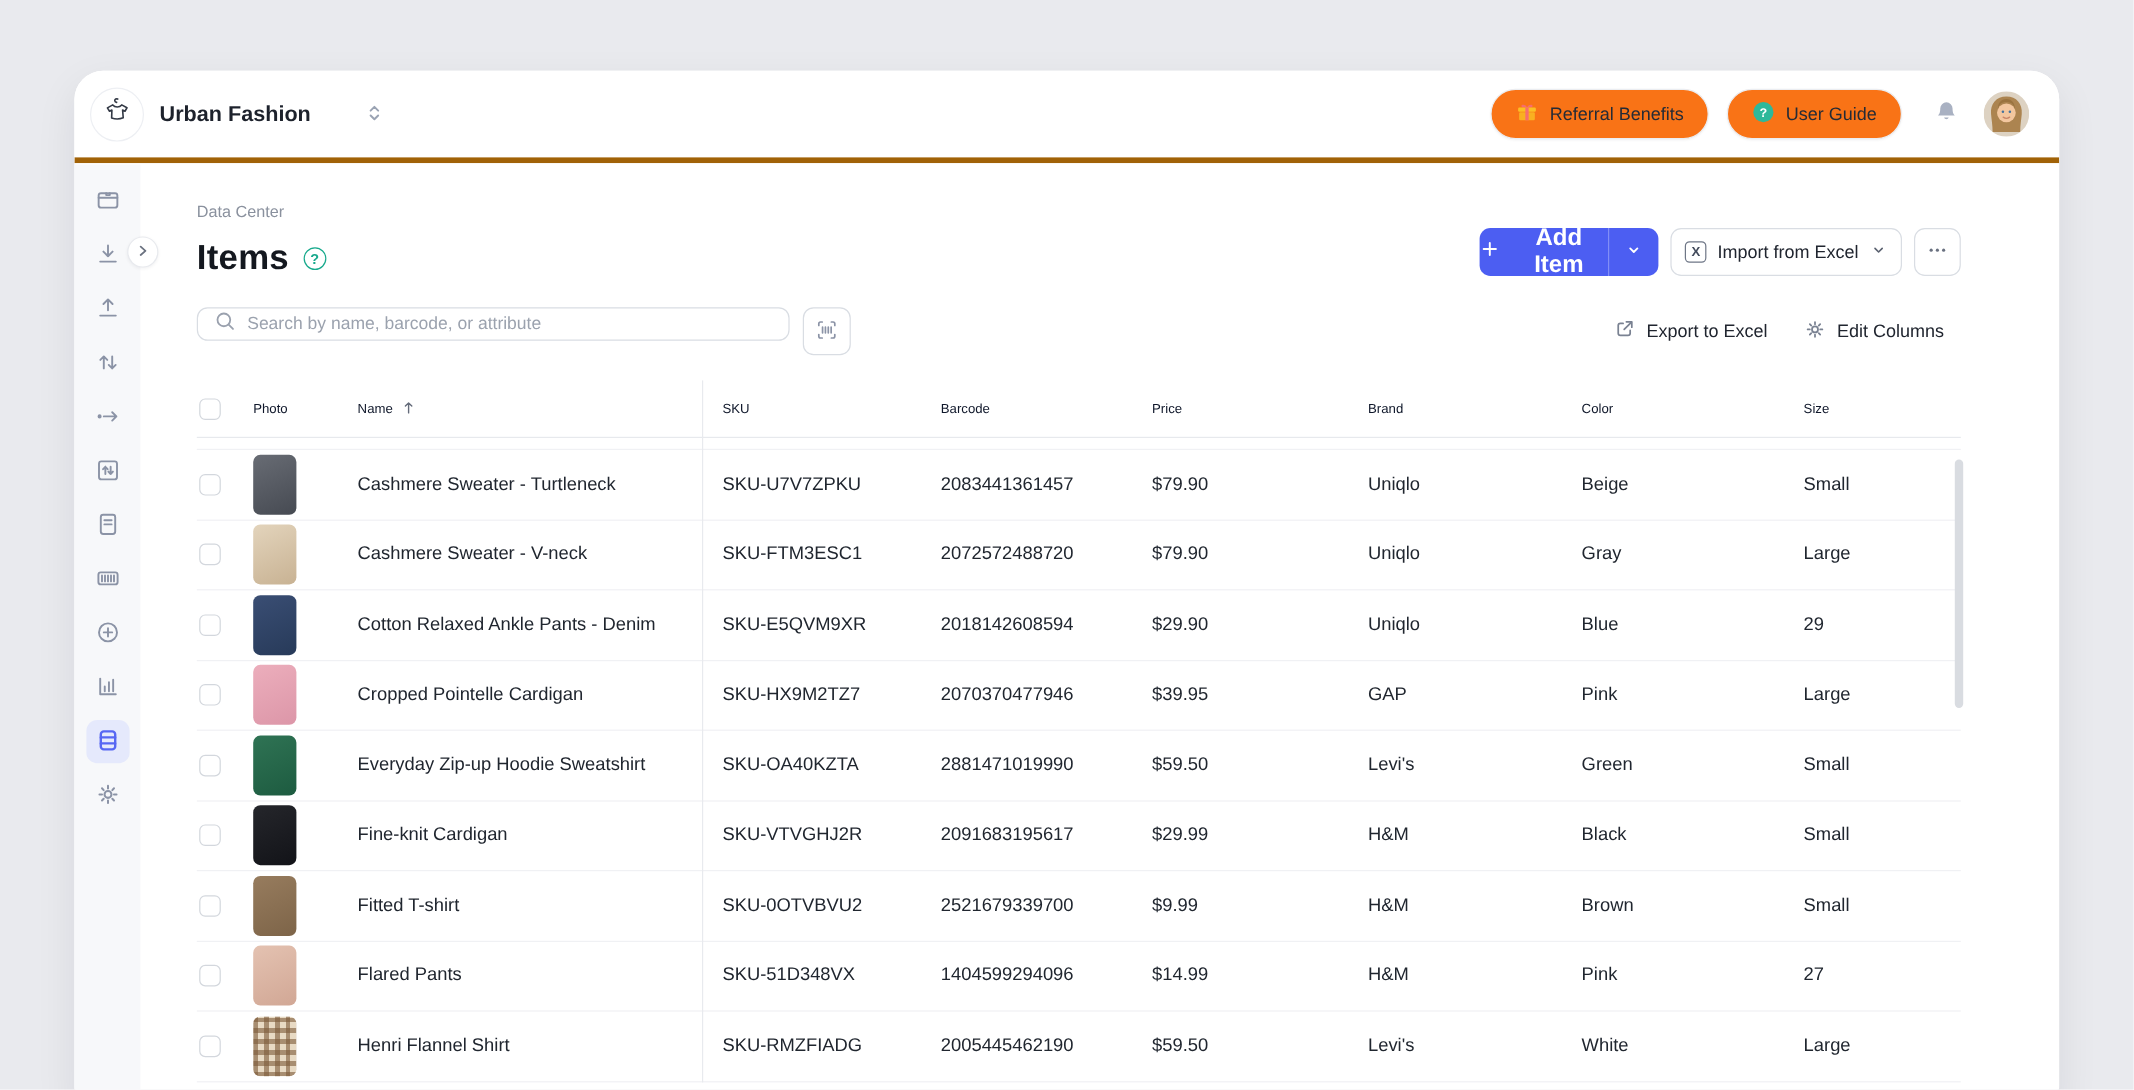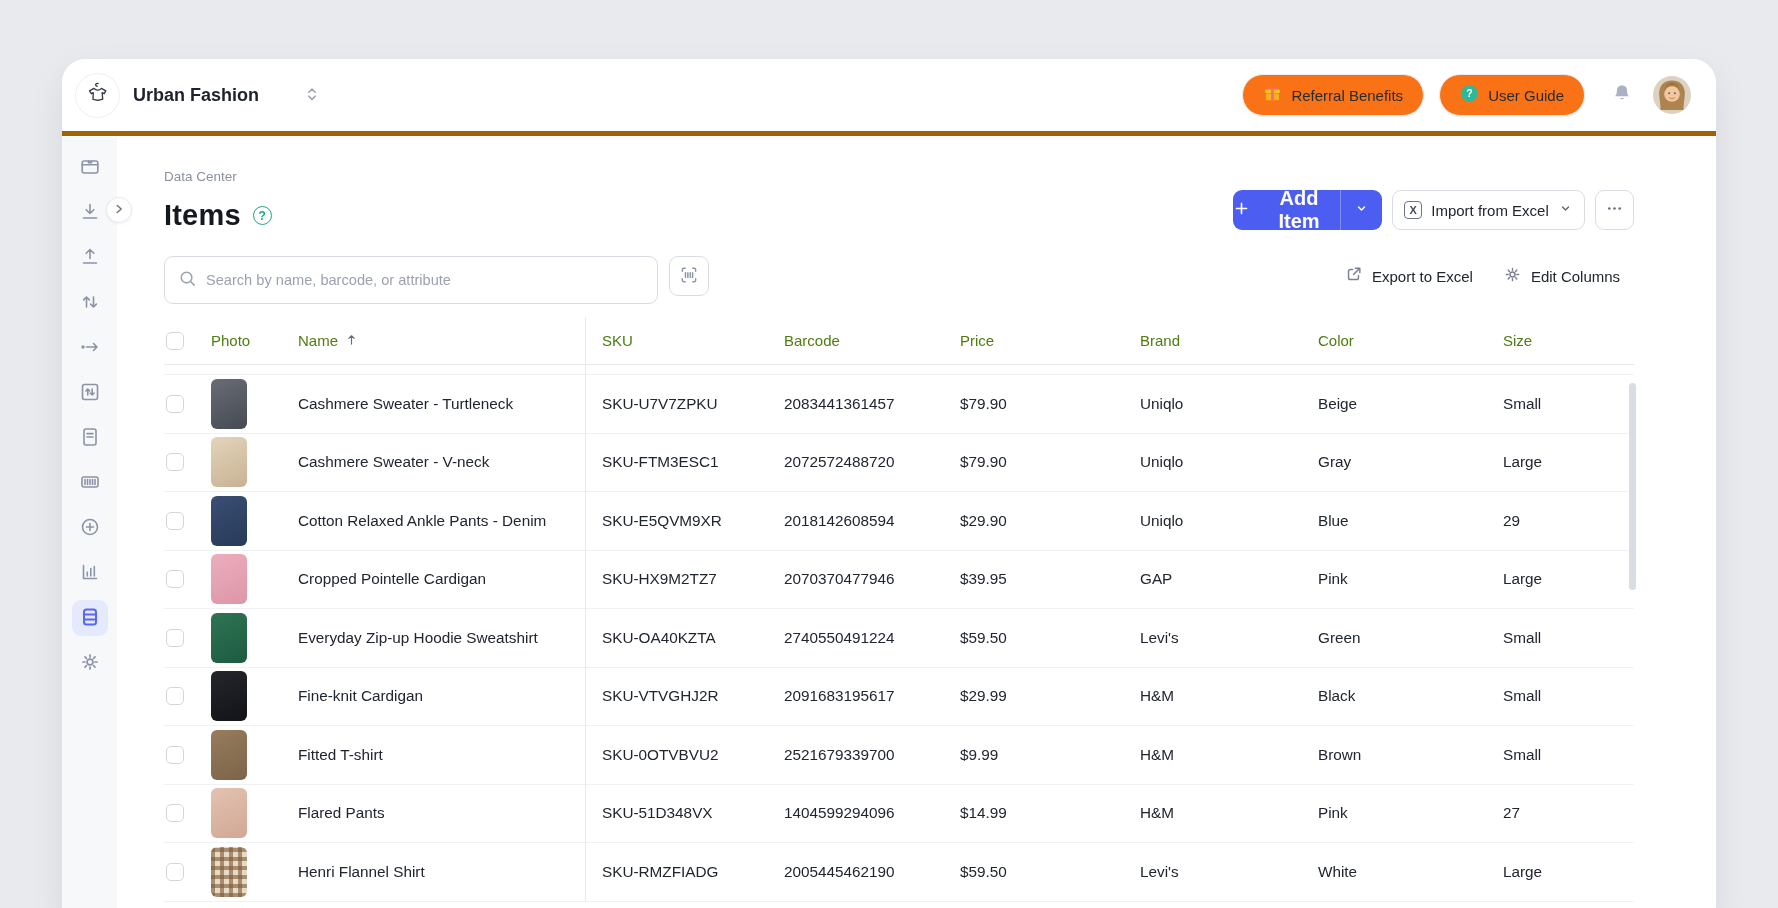--- a/index.html
+++ b/index.html
@@ -49,34 +49,34 @@
   .additem-caret { width:41px; display:grid; place-items:center; }
   .btn-import { position:absolute; left:1330px; top:131px; width:193px; height:40px; border:1px solid #d9dde3;
                 border-radius:9px; background:#fff; display:flex; align-items:center; justify-content:center;
                 gap:9px; font-size:15px; color:#20252f; font-weight:500; cursor:pointer; font-family:inherit; }
   .xls { width:18px; height:18px; border:1.6px solid #6e7686; border-radius:4px; font-size:11px; font-weight:700;
          color:#434b5c; display:grid; place-items:center; }
   .btn-more { position:absolute; left:1533px; top:131px; width:39px; height:40px; border:1px solid #d9dde3;
               border-radius:9px; background:#fff; display:grid; place-items:center; cursor:pointer; }
 
   
-  .searchbox { position:absolute; left:102px; top:197px; width:494px; height:48px; border:1px solid #d9dde3;
+  .searchbox { position:absolute; left:102px; top:197px; width:494px; height:28px; border:1px solid #d9dde3;
                border-radius:9px; display:flex; align-items:center; padding:0 13px; gap:9px; background:#fff; }
   .searchbox input { border:none; outline:none; flex:1; font-size:14.6px; color:#2c313b; font-family:inherit; background:transparent; }
   .searchbox input::placeholder { color:#9ba2ae; }
   .btn-scan { position:absolute; left:607px; top:197px; width:40px; height:40px; border:1px solid #d9dde3;
               border-radius:9px; background:#fff; display:grid; place-items:center; cursor:pointer; }
   .table-actions { position:absolute; top:205px; left:1282px; display:flex; gap:30px; }
   .taction { display:flex; align-items:center; gap:9px; font-size:15px; font-weight:500; color:#20252f;
              background:none; border:none; cursor:pointer; font-family:inherit; height:24px; }
 
   
   .table { position:absolute; left:102px; top:258px; width:1470px; }
   .thead, .trow, .sliver { display:grid; grid-template-columns:47px 87px 287px 182px 176px 180px 178px 185px 1fr; align-items:center; }
-  .thead { height:48px; border-bottom:1px solid #e7e9ed; font-size:15px; font-weight:500; color:#4d7c0f; }
+  .thead { height:48px; border-bottom:1px solid #e7e9ed; font-size:11px; font-weight:500; color:#0f172a; }
   .sliver { height:10px; border-bottom:1px solid #f0f1f4; }
   .trow { height:58.5px; border-bottom:1px solid #f0f1f4; font-size:15.3px; color:#20262f; }
   .cell { display:flex; align-items:center; }
   .cell.pad { padding-left:17px; }
   .hname { display:flex; align-items:center; gap:6px; }
   .checkbox { width:18px; height:18px; border:1.5px solid #d3d7dd; border-radius:5px; background:#fff;
               display:inline-block; margin-left:2px; cursor:pointer; flex:none; }
   .photo { width:36px; height:50px; border-radius:6px; display:block; }
   .vdiv { position:absolute; left:421px; top:0; width:1px; height:585px; background:#e8eaee; }
   .scrollthumb { position:absolute; left:1465px; top:66px; width:7px; height:207px; border-radius:4px; background:#d9dce1; cursor:pointer; }
@@ -422,21 +422,21 @@
   </div>
         <div class="trow">
     <div class="cell">
             <span class="checkbox"></span>
           </div>
     <div class="cell">
             <span class="photo" style="background: linear-gradient(155deg, rgb(47, 115, 84), rgb(29, 91, 64));"></span>
           </div>
     <div class="cell">Everyday Zip-up Hoodie Sweatshirt</div>
     <div class="cell pad">SKU-OA40KZTA</div>
-    <div class="cell pad">2740550491224</div>
+    <div class="cell pad">2881471019990</div>
     <div class="cell pad">$59.50</div>
     <div class="cell pad">Levi's</div>
     <div class="cell pad">Green</div>
     <div class="cell pad">Small</div>
   </div>
         <div class="trow">
     <div class="cell">
             <span class="checkbox"></span>
           </div>
     <div class="cell">

